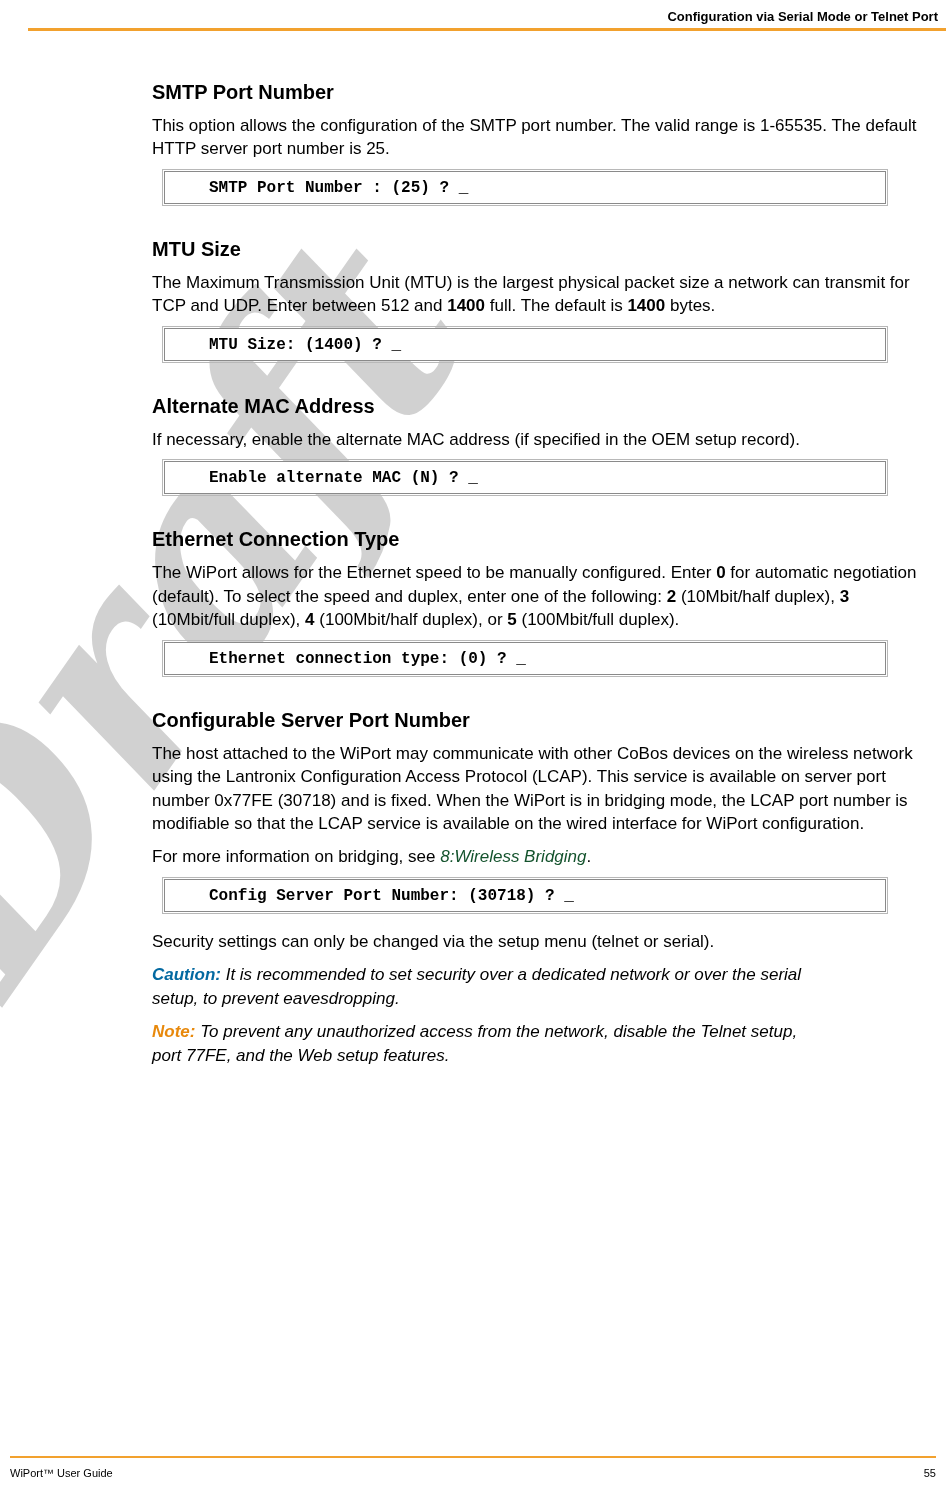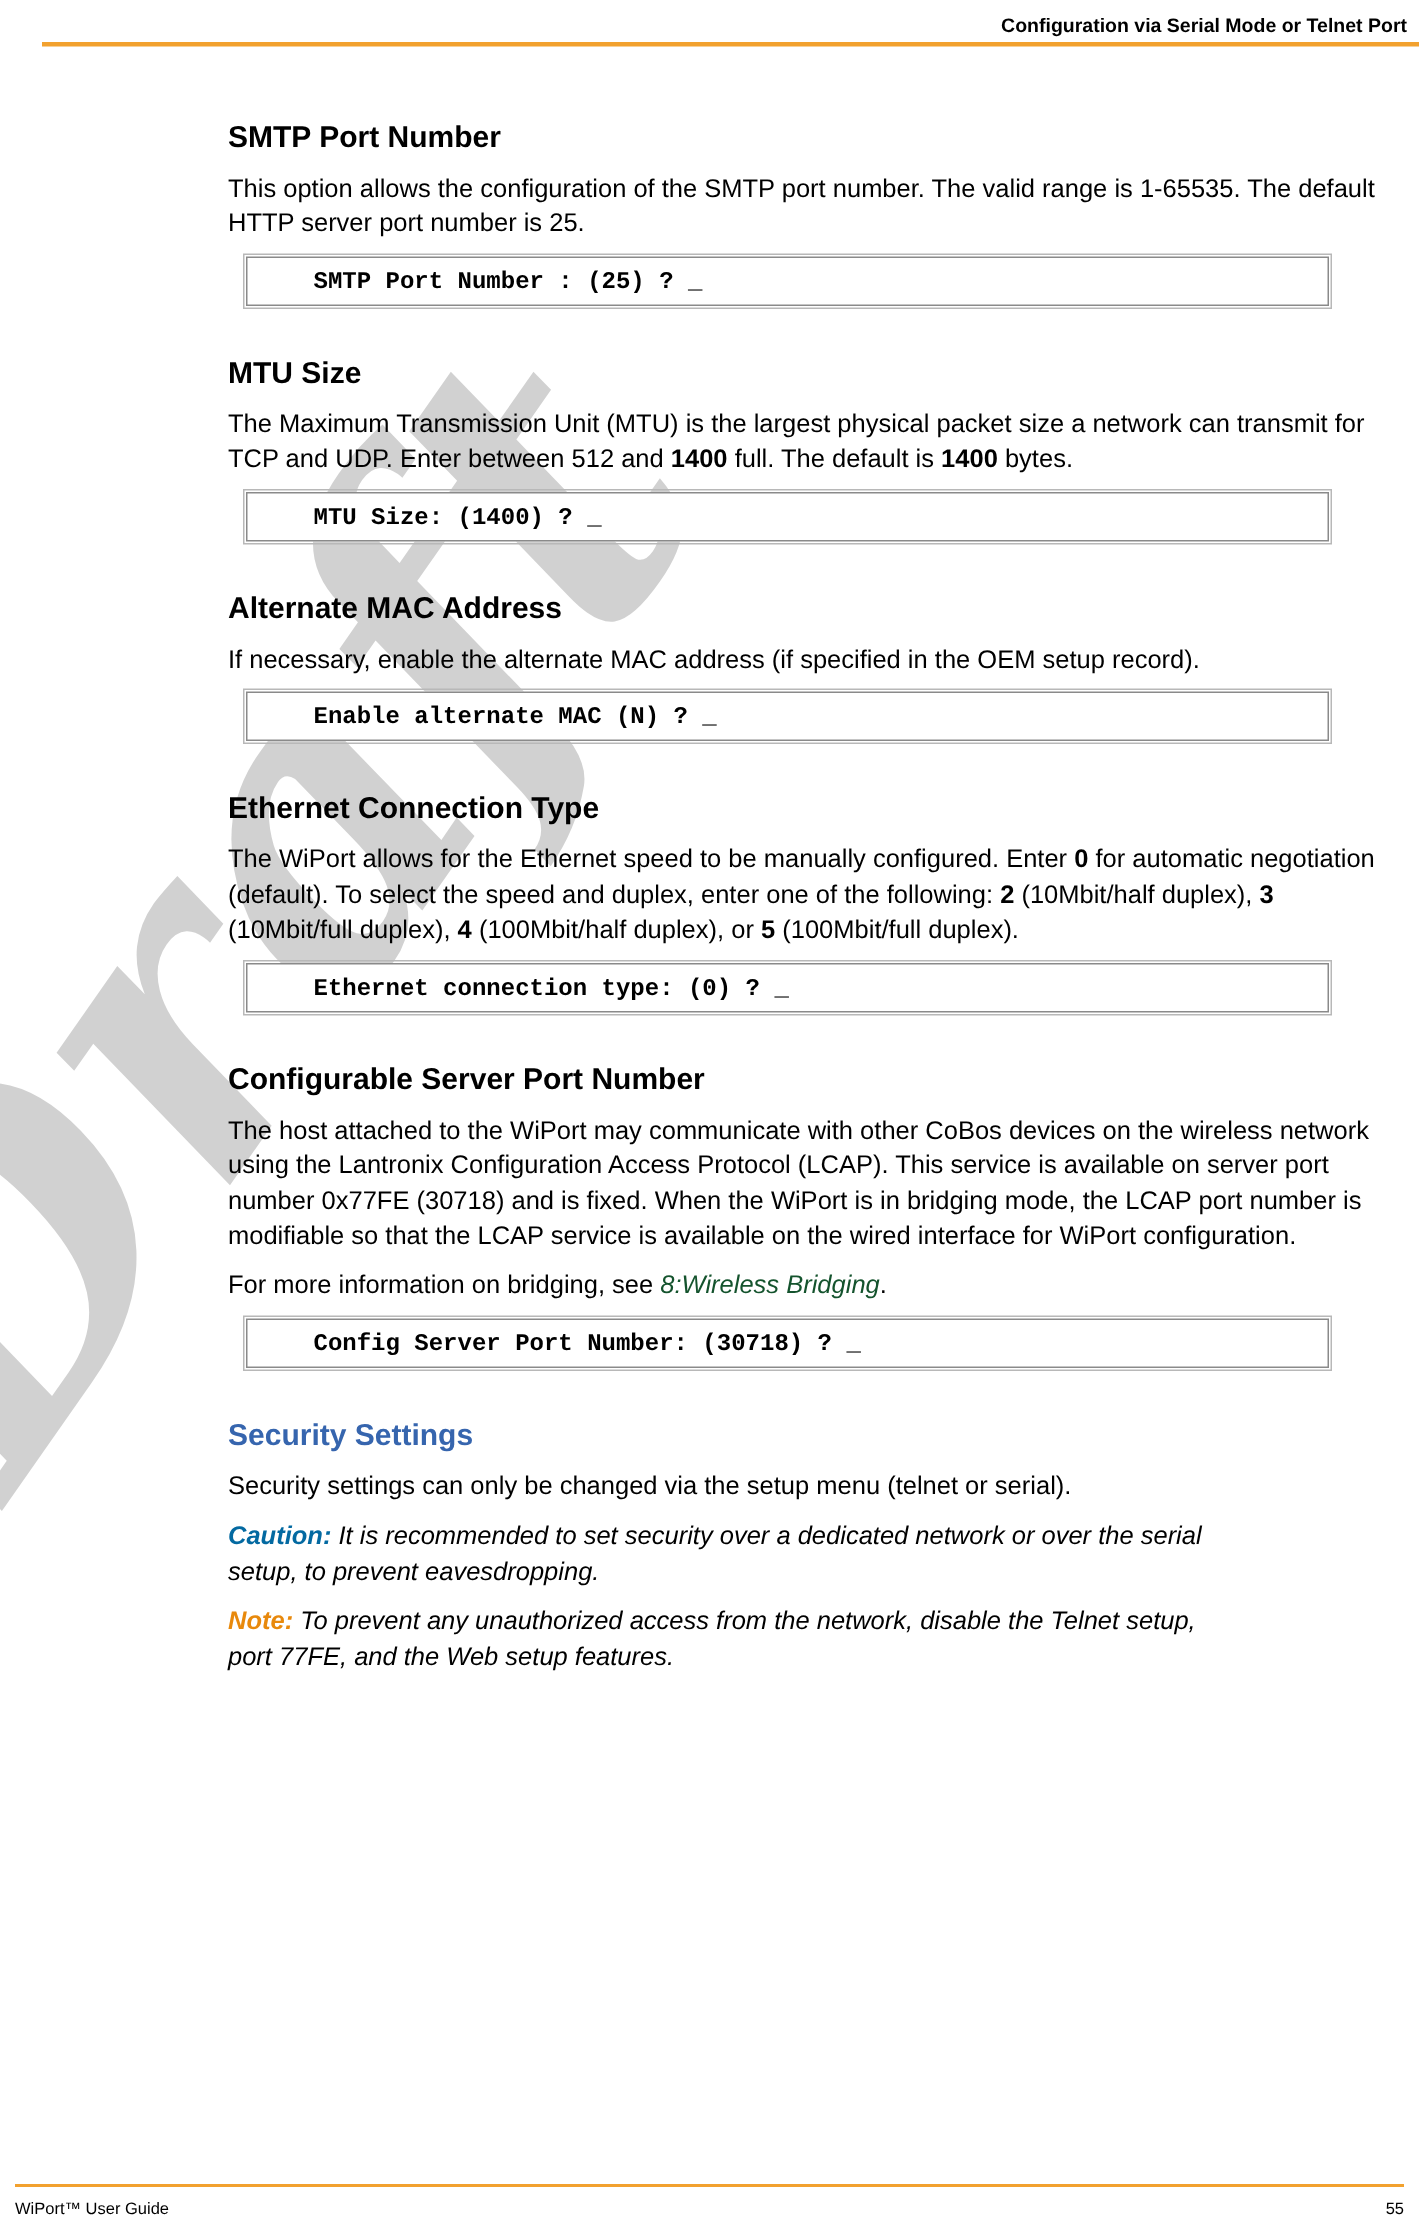--- a/index.html
+++ b/index.html
@@ -141,21 +141,20 @@
       <span class="console-text">Ethernet connection type: (0) ? _</span>
     </div>
 
     <h2>Configurable Server Port Number</h2>
     <p>The host attached to the WiPort may communicate with other CoBos devices on the wireless network using the Lantronix Configuration Access Protocol (LCAP).  This service is available on server port number 0x77FE (30718) and is fixed.  When the WiPort is in bridging mode, the LCAP port number is modifiable so that the LCAP service is available on the wired interface for WiPort configuration.</p>
     <p><span>For more information on bridging, see </span><span style="font-style: italic; color: #14532d; cursor: pointer;">8:Wireless Bridging</span><span>.</span></p>
     <div class="console">
       <span class="console-text">Config Server Port Number: (30718) ? _</span>
     </div>
 
-    <h2 class="security-heading">Security Settings</h2>
     <p>Security settings can only be changed via the setup menu (telnet or serial).</p>
     <p class="note-para"><span style="font-weight: bold; font-style: italic; color: #0369a1;">Caution: </span><span style="font-style: italic;">It is recommended to set security over a dedicated network or over the serial setup, to prevent eavesdropping.</span></p>
     <p class="note-para"><span style="font-weight: bold; font-style: italic; color: rgb(232, 137, 12);">Note: </span><span style="font-style: italic;">To prevent any unauthorized access from the network, disable the Telnet setup, port 77FE, and the Web setup features.</span></p>
 
   </div>
 
   <div class="footer">
     <span>WiPort™ User Guide</span>
     <span>55</span>
   </div>

